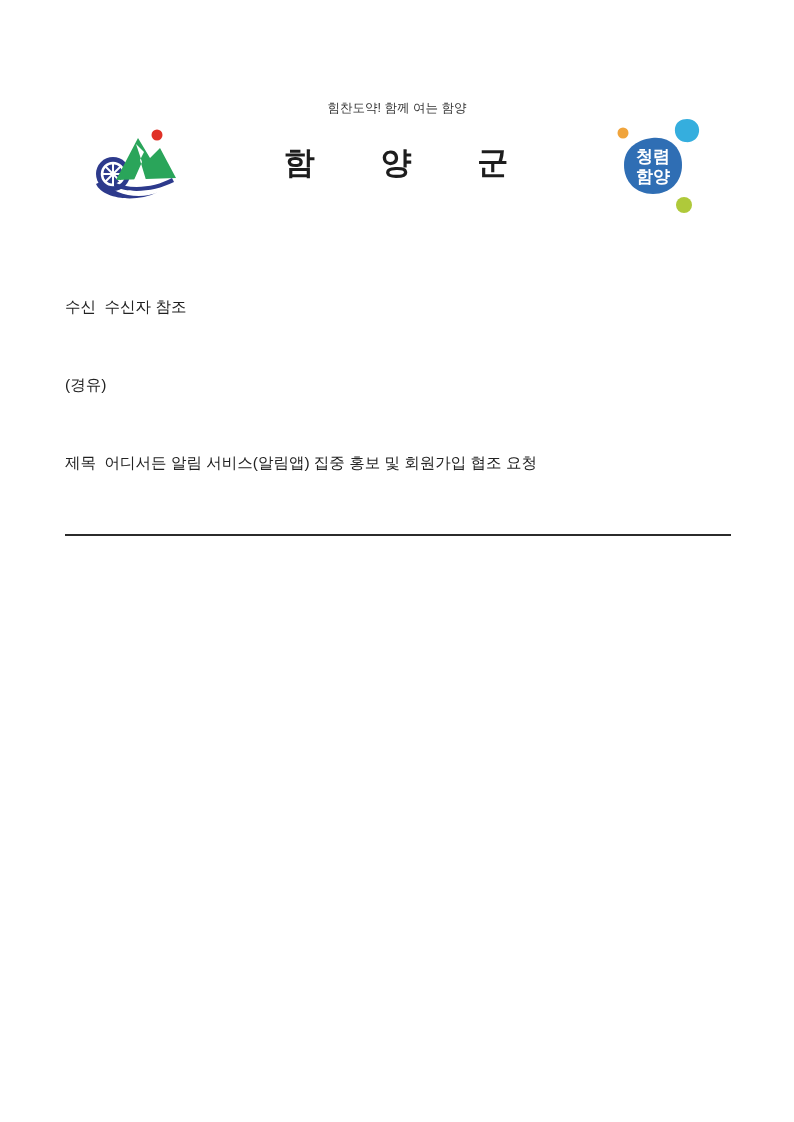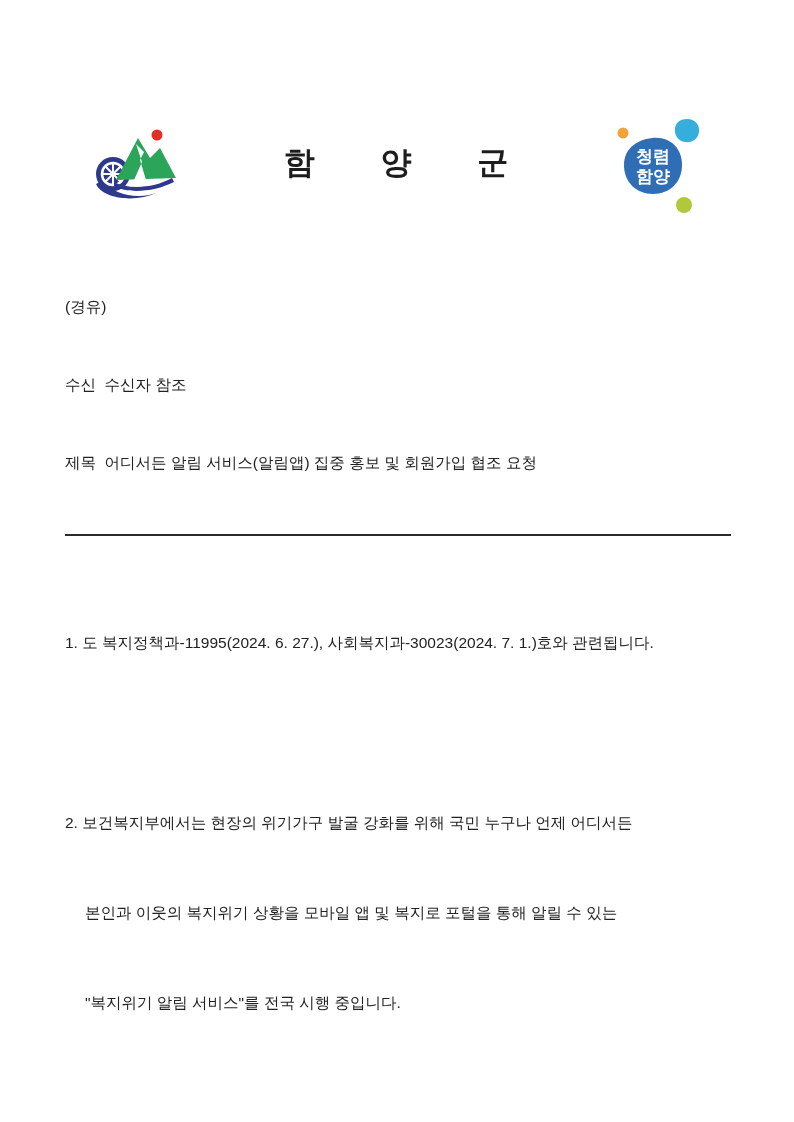--- a/index.html
+++ b/index.html
@@ -35,20 +35,21 @@
     margin:6px 0 14px 0; width:666px;
   }
   .para { margin-bottom:12px; line-height:30px; }
   .indent1 { padding-left:20px; }
 </style>
 </head>
 <body>
 
 <div class="page">
 
+  <div class="slogan">힘찬도약! 함께 여는 함양</div>
   <div class="org-title">함      양      군</div>
 
   <svg class="logo-left" viewBox="0 0 100 82">
     <path d="M12,62 C18,76 50,82 74,70 C58,78 28,74 20,58 Z" fill="#2d3a8c"></path>
     <circle cx="29" cy="52" r="17" fill="#2d3a8c"></circle>
     <circle cx="29" cy="52" r="11" fill="none" stroke="#ffffff" stroke-width="2.5"></circle>
     <g stroke="#ffffff" stroke-width="2">
       <line x1="29" y1="41" x2="29" y2="63"></line>
       <line x1="18" y1="52" x2="40" y2="52"></line>
       <line x1="21" y1="44" x2="37" y2="60"></line>
@@ -64,32 +65,26 @@
     <circle cx="13" cy="23" r="5.5" fill="#f0a43c"></circle>
     <path d="M77,9 C85,9 90,15 89,22 C88,29 82,33 75,32 C68,31 64,25 65,18 C66,12 71,9 77,9 Z" fill="#35aede"></path>
     <path d="M42,28 C60,26 72,38 72,55 C72,72 60,84 43,84 C26,84 14,72 14,55 C14,39 26,30 42,28 Z" fill="#2f6eb4"></path>
     <circle cx="74" cy="95" r="8" fill="#afc93a"></circle>
     <text x="43" y="52" text-anchor="middle" font-size="17" font-weight="bold" fill="#ffffff">청렴</text>
     <text x="43" y="72" text-anchor="middle" font-size="17" font-weight="bold" fill="#ffffff">함양</text>
   </svg>
 
   <div class="content">
 
+    <div class="doc-line">수신  수신자 참조</div>
     <div class="doc-line">(경유)</div>
-    <div class="doc-line">수신  수신자 참조</div>
     <div class="doc-line">제목  어디서든 알림 서비스(알림앱) 집중 홍보 및 회원가입 협조 요청</div>
     <hr class="subject-divider">
 
-    <div class="para">1. 도 복지정책과-11995(2024. 6. 27.), 사회복지과-30023(2024. 7. 1.)호와 관련됩니다.</div>
 
-    <div class="para">
-      <div class="doc-line">2. 보건복지부에서는 현장의 위기가구 발굴 강화를 위해 국민 누구나 언제 어디서든</div>
-      <div class="doc-line indent1">본인과 이웃의 복지위기 상황을 모바일 앱 및 복지로 포털을 통해 알릴 수 있는</div>
-      <div class="doc-line indent1">"복지위기 알림 서비스"를 전국 시행 중입니다.</div>
-    </div>
 
     
 
     
     
 
     
     
 
     

